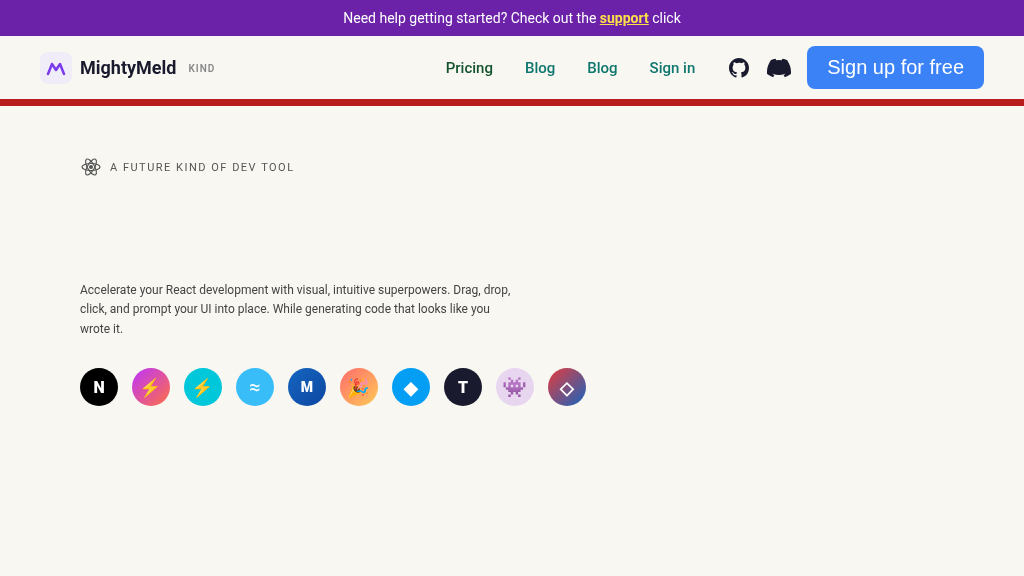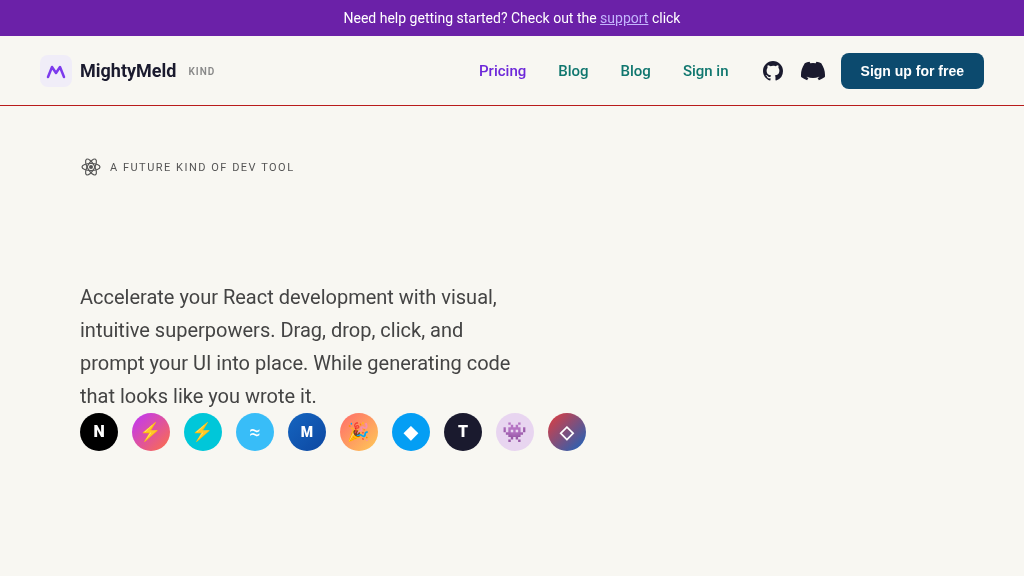--- a/index.html
+++ b/index.html
@@ -6,30 +6,30 @@
     body { font-family: -apple-system, BlinkMacSystemFont, 'Segoe UI', Roboto, sans-serif; background: #f8f7f2; width: 1024px; height: 576px; overflow: hidden; }
 
     
     .banner {
       background: #6b21a8;
       color: white;
       text-align: center;
       padding: 10px 20px;
       font-size: 14px;
     }
-    .banner a { color: #c4b5fd; text-decoration: underline; }
+    .banner a { color: #fde047; text-decoration: underline; font-weight: bold; }
 
     
     .navbar {
       background: #f8f7f2;
       display: flex;
       align-items: center;
       padding: 0 40px;
       height: 70px;
-      border-bottom: 1px solid #b91c1c;
+      border-bottom: 7px solid #b91c1c;
     }
     .logo-area {
       display: flex;
       align-items: center;
       gap: 8px;
       margin-right: auto;
     }
     .logo-icon {
       width: 32px;
       height: 32px;
@@ -52,36 +52,36 @@
       align-items: center;
       gap: 32px;
       margin-right: 32px;
     }
     .nav-links a {
       text-decoration: none;
       color: #0f766e;
       font-size: 15px;
       font-weight: 500;
     }
-    .nav-links a.active { color: #6d28d9; }
+    .nav-links a.active { color: #14532d; }
     .nav-icons {
       display: flex;
       align-items: center;
       gap: 16px;
       margin-right: 16px;
     }
     .nav-icons svg { color: #1a1a2e; cursor: pointer; }
     .signup-btn {
-      background: #0c4a6e;
+      background: #3b82f6;
       color: white;
       border: none;
       border-radius: 8px;
       padding: 10px 20px;
-      font-size: 14px;
-      font-weight: 700;
+      font-size: 20px;
+      font-weight: 400;
       cursor: pointer;
       white-space: nowrap;
     }
 
     
     .hero {
       padding: 50px 40px 30px 80px;
       max-width: 640px;
     }
     .tagline {
@@ -99,23 +99,24 @@
     }
     .hero-title {
       font-size: 58px;
       font-weight: 900;
       color: #1a1240;
       line-height: 1.08;
       margin-bottom: 22px;
       letter-spacing: -1px;
     }
     .hero-sub {
-      font-size: 20px;
+      font-size: 12px;
       color: #444;
       line-height: 1.65;
+      margin-bottom: 28px;
       max-width: 440px;
     }
     .tech-icons {
       display: flex;
       align-items: center;
       gap: 14px;
       margin-bottom: 28px;
     }
     .tech-icon {
       width: 38px;

